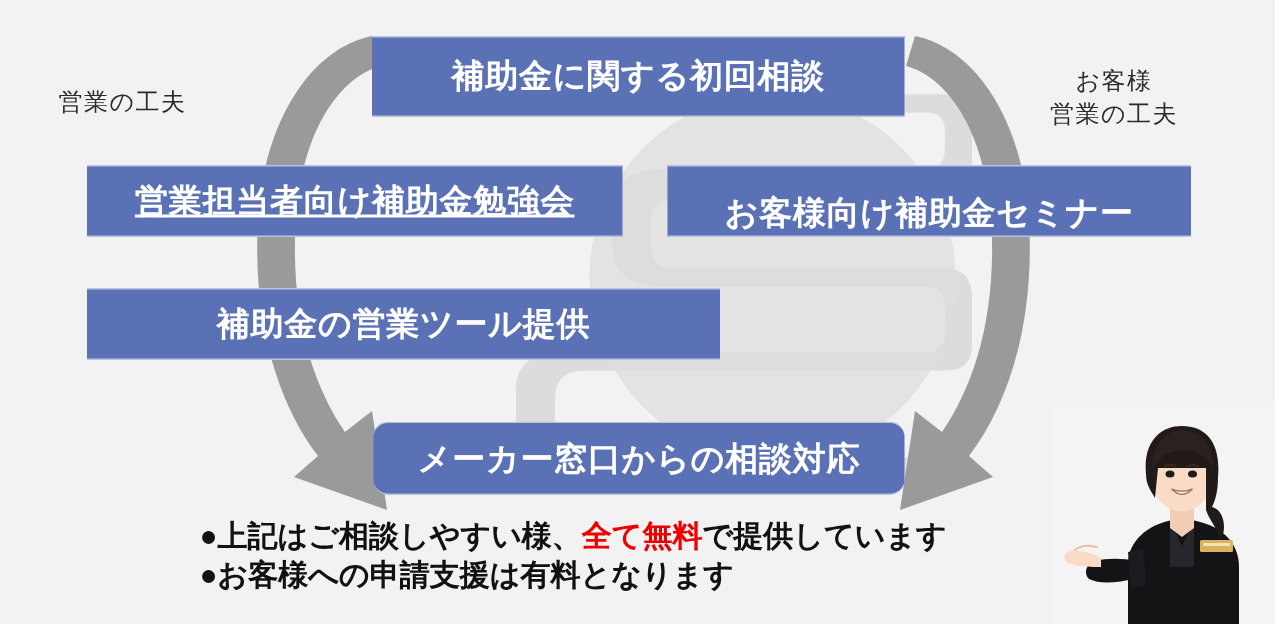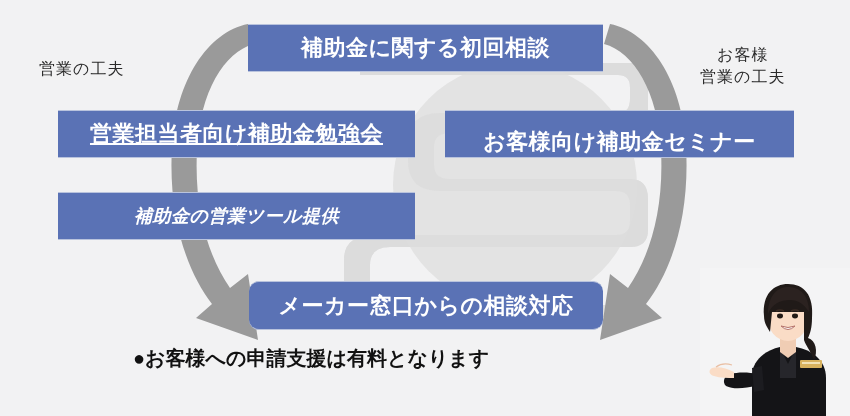--- a/index.html
+++ b/index.html
@@ -29,24 +29,24 @@
     background:#5a72b5;
     border-top:1px solid #b9c3dd;
     border-bottom:1px solid #b9c3dd;
     color:#ffffff;
     font-weight:bold;
     display:flex;align-items:center;justify-content:center;
     letter-spacing:.5px;
     text-align:center;
     box-sizing:border-box;
   }
-  #box-top   {left:248px;top:24px; width:355px;height:48px;font-size:22px;}
+  #box-top   {left:248px;top:24px; width:355px;height:54px;font-size:22px;}
   #box-l1    {left:58px; top:110px;width:357px;height:48px;font-size:22px;text-decoration:underline;}
   #box-r1    {left:445px;top:110px;width:349px;height:48px;font-size:22px;align-items:flex-end;}
-  #box-l2    {left:58px; top:192px;width:357px;height:48px;font-size:18px;font-style:italic;}
+  #box-l2    {left:58px; top:192px;width:422px;height:48px;font-size:22px;}
   #box-r2    {left:445px;top:192px;width:349px;height:48px;font-size:22px;}
   #box-bottom{left:249px;top:281px;width:354px;height:49px;font-size:22px;border-radius:10px;}
 
   
   .caption{
     position:absolute;
     color:#2b2b2b;
     font-size:16px;
     font-family:"Liberation Serif","DejaVu Serif",serif;
     line-height:1.35;
@@ -135,20 +135,21 @@
 
   <div class="pbox" id="box-bottom">
     <span>メーカー窓口からの相談対応</span>
   </div>
 
   <div class="caption" id="caption-left">営業の工夫</div>
   <div class="caption" id="caption-right">お客様
 営業の工夫</div>
 
   <div id="notes">
+    <div class="nline"><span>●上記はご相談しやすい様、</span><span class="hl">全て無料</span><span>で提供しています</span></div>
     <div class="nline">●お客様への申請支援は有料となります</div>
   </div>
 
   <svg id="person" viewBox="0 0 150 148" xmlns="http://www.w3.org/2000/svg">
     <rect x="0" y="0" width="150" height="148" fill="#f4f4f5"></rect>
 
     <path d="M52 148 L52 108 C52 92 66 82 80 79 L96 79 C112 82 126 92 126 110 L126 148 Z" fill="#141417"></path>
 
     <path d="M80 80 L88 96 L96 80 L96 110 L80 110 Z" fill="#26262b"></path>
 

